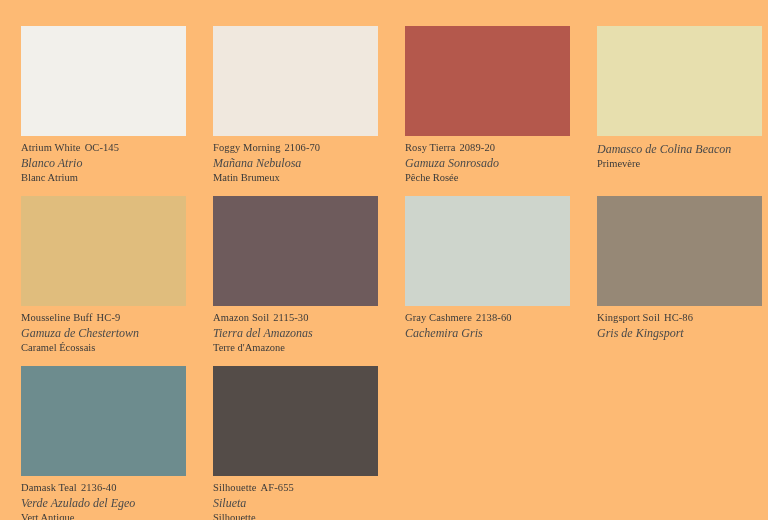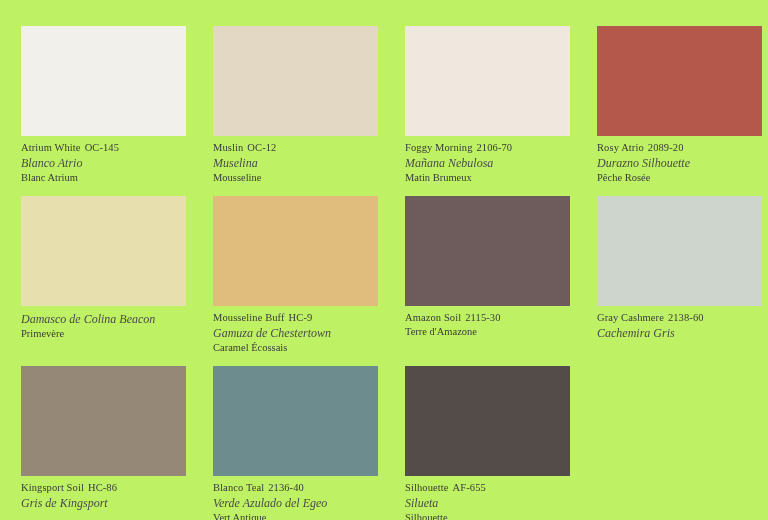--- a/index.html
+++ b/index.html
@@ -11,21 +11,21 @@
     width: 768px;
     height: 520px;
     overflow: hidden;
     font-family: "Liberation Serif", "DejaVu Serif", serif;
     color: #3b3b3b;
   }
   #page {
     position: relative;
     width: 768px;
     height: 520px;
-    background: #bef264;
+    background: #fdba74;
   }
   .grid {
     position: absolute;
     left: 0;
     top: 0;
     width: 768px;
     height: 520px;
     display: grid;
     grid-template-columns: repeat(4, 192px);
     grid-template-rows: repeat(3, 170px);
@@ -79,43 +79,35 @@
 
     <div class="cell">
       <div class="swatch" style="background-color: rgb(242, 240, 235);"></div>
       <div class="labels">
         <div class="name-line"><span>Atrium White</span><span class="code">OC-145</span></div>
         <div class="es-line">Blanco Atrio</div>
         <div class="fr-line">Blanc Atrium</div>
       </div>
     </div>
 
-    <div class="cell">
-      <div class="swatch" style="background-color: rgb(226, 216, 195);"></div>
-      <div class="labels">
-        <div class="name-line"><span>Muslin</span><span class="code">OC-12</span></div>
-        <div class="es-line">Muselina</div>
-        <div class="fr-line">Mousseline</div>
-      </div>
-    </div>
 
     <div class="cell">
       <div class="swatch" style="background-color: rgb(240, 232, 222);"></div>
       <div class="labels">
         <div class="name-line"><span>Foggy Morning</span><span class="code">2106-70</span></div>
         <div class="es-line">Mañana Nebulosa</div>
         <div class="fr-line">Matin Brumeux</div>
       </div>
     </div>
 
     <div class="cell">
       <div class="swatch" style="background-color: rgb(180, 88, 76);"></div>
       <div class="labels">
-        <div class="name-line"><span>Rosy Atrio</span><span class="code">2089-20</span></div>
-        <div class="es-line">Durazno Silhouette</div>
+        <div class="name-line"><span>Rosy Tierra</span><span class="code">2089-20</span></div>
+        <div class="es-line">Gamuza Sonrosado</div>
         <div class="fr-line">Pêche Rosée</div>
       </div>
     </div>
 
     <div class="cell">
       <div class="swatch" style="background-color: rgb(231, 223, 174);"></div>
       <div class="labels">
         <div class="es-line">Damasco de Colina Beacon</div>
         <div class="fr-line">Primevère</div>
       </div>
@@ -128,20 +120,21 @@
         <div class="name-line"><span>Mousseline Buff</span><span class="code">HC-9</span></div>
         <div class="es-line">Gamuza de Chestertown</div>
         <div class="fr-line">Caramel Écossais</div>
       </div>
     </div>
 
     <div class="cell">
       <div class="swatch" style="background-color: rgb(110, 91, 92);"></div>
       <div class="labels">
         <div class="name-line"><span>Amazon Soil</span><span class="code">2115-30</span></div>
+        <div class="es-line">Tierra del Amazonas</div>
         <div class="fr-line">Terre d'Amazone</div>
       </div>
     </div>
 
     <div class="cell">
       <div class="swatch" style="background-color: rgb(206, 213, 204);"></div>
       <div class="labels">
         <div class="name-line"><span>Gray Cashmere</span><span class="code">2138-60</span></div>
         <div class="es-line">Cachemira Gris</div>
       </div>
@@ -151,21 +144,21 @@
       <div class="swatch" style="background-color: rgb(150, 136, 118);"></div>
       <div class="labels">
         <div class="name-line"><span>Kingsport Soil</span><span class="code">HC-86</span></div>
         <div class="es-line">Gris de Kingsport</div>
       </div>
     </div>
 
     <div class="cell">
       <div class="swatch" style="background-color: rgb(109, 140, 142);"></div>
       <div class="labels">
-        <div class="name-line"><span>Blanco Teal</span><span class="code">2136-40</span></div>
+        <div class="name-line"><span>Damask Teal</span><span class="code">2136-40</span></div>
         <div class="es-line">Verde Azulado del Egeo</div>
         <div class="fr-line">Vert Antique</div>
       </div>
     </div>
 
     <div class="cell">
       <div class="swatch" style="background-color: rgb(84, 76, 72);"></div>
       <div class="labels">
         <div class="name-line"><span>Silhouette</span><span class="code">AF-655</span></div>
         <div class="es-line">Silueta</div>

